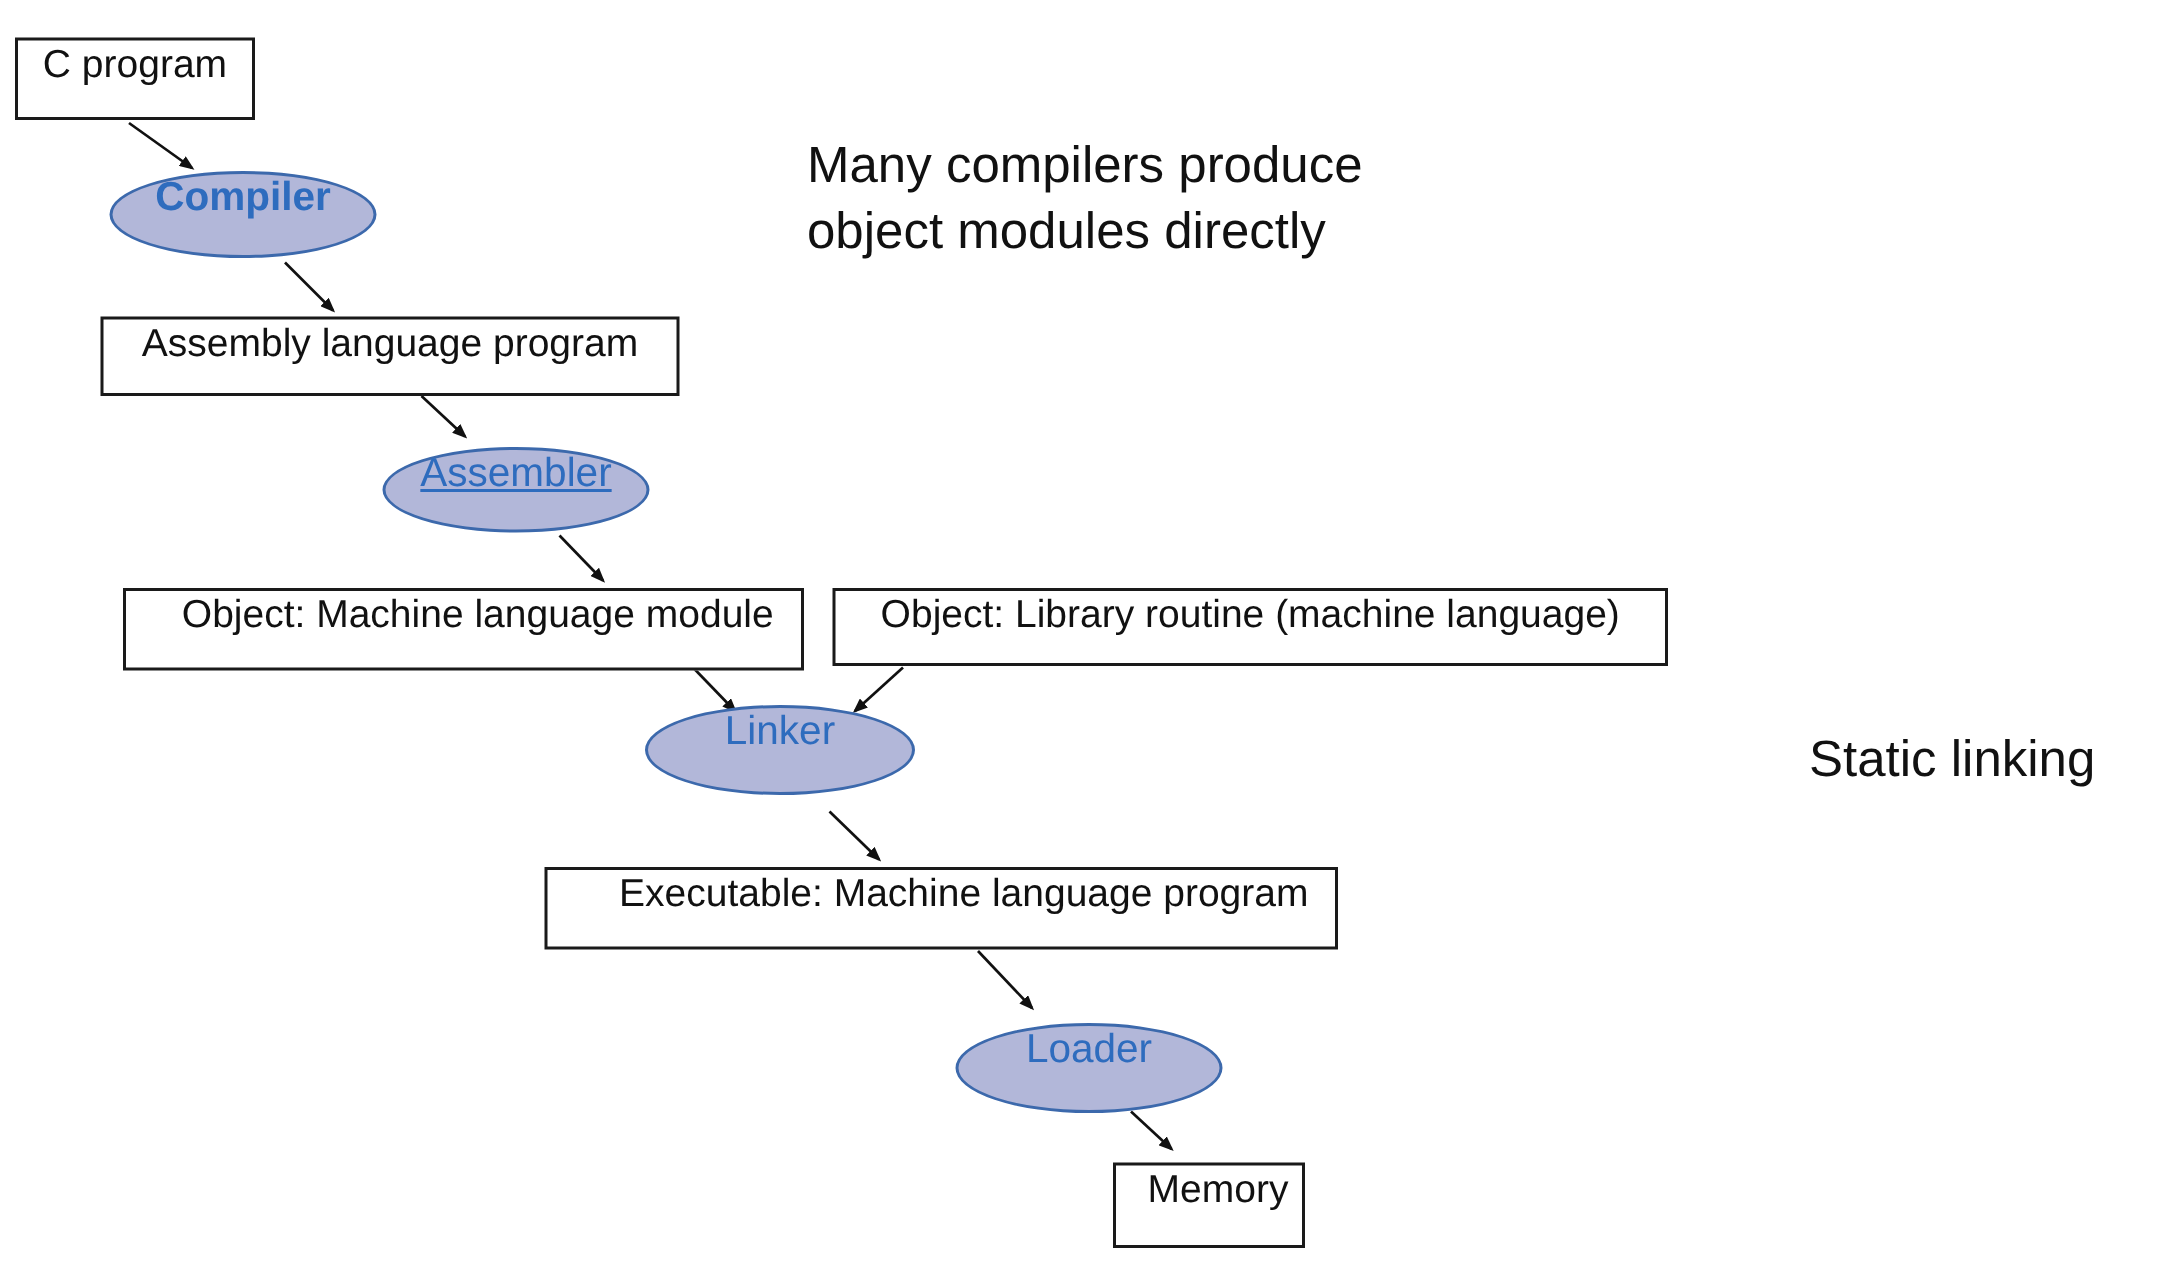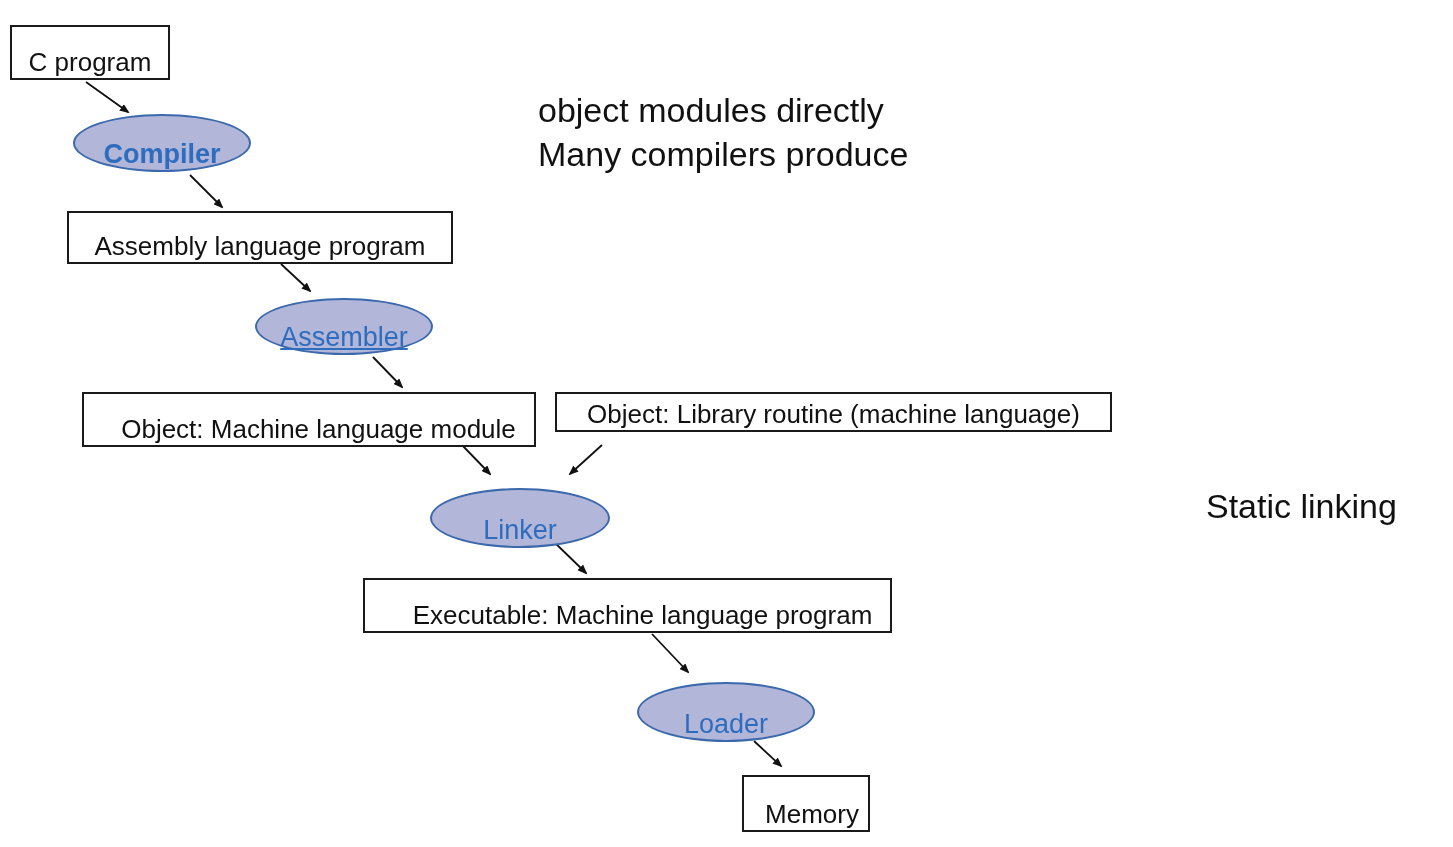--- a/index.html
+++ b/index.html
@@ -19,21 +19,21 @@
     position: absolute;
     left: 0;
     top: 0;
     width: 1453px;
     height: 847px;
     pointer-events: none;
   }
   .node {
     position: absolute;
     display: flex;
-    align-items: flex-end;
+    align-items: flex-start;
     justify-content: center;
     box-sizing: border-box;
     text-align: center;
     white-space: nowrap;
   }
   .box {
     background: #ffffff;
     border: 2px solid #1a1a1a;
     color: #111111;
     font-size: 26px;
@@ -80,50 +80,50 @@
   </div>
 
   <div class="node box" style="left:67px; top:211px; width:386px; height:53px;">
     <span>Assembly language program</span>
   </div>
 
   <div class="node box" style="left:82px; top:392px; width:454px; height:55px;padding-left:19px;">
     <span>Object: Machine language module</span>
   </div>
 
-  <div class="node box" style="left:555px; top:392px; width:557px; height:40px;">
+  <div class="node box" style="left:555px; top:392px; width:557px; height:52px;">
     <span>Object: Library routine (machine language)</span>
   </div>
 
   <div class="node box" style="left:363px; top:578px; width:529px; height:55px;padding-left:30px;">
     <span>Executable: Machine language program</span>
   </div>
 
   <div class="node box" style="left:742px; top:775px; width:128px; height:57px;padding-left:12px;">
     <span>Memory</span>
   </div>
 
   <div class="node ellipse" style="left:73px; top:114px; width:178px; height:58px;font-weight:bold;">
     <span>Compiler</span>
   </div>
 
   <div class="node ellipse" style="left:255px; top:298px; width:178px; height:57px;text-decoration:underline;">
     <span>Assembler</span>
   </div>
 
-  <div class="node ellipse" style="left:430px; top:488px; width:180px; height:60px;">
+  <div class="node ellipse" style="left:430px; top:470px; width:180px; height:60px;">
     <span>Linker</span>
   </div>
 
   <div class="node ellipse" style="left:637px; top:682px; width:178px; height:60px;">
     <span>Loader</span>
   </div>
 
   <div class="annotation" style="left:538px; top:88px;">
+    <div>Many compilers produce</div>
     <div>object modules directly</div>
-    <div>Many compilers produce</div>
   </div>
 
   <div class="annotation" style="left:1206px; top:484px;">
     <span>Static linking</span>
   </div>
 
 </div>
 
 </body></html>

